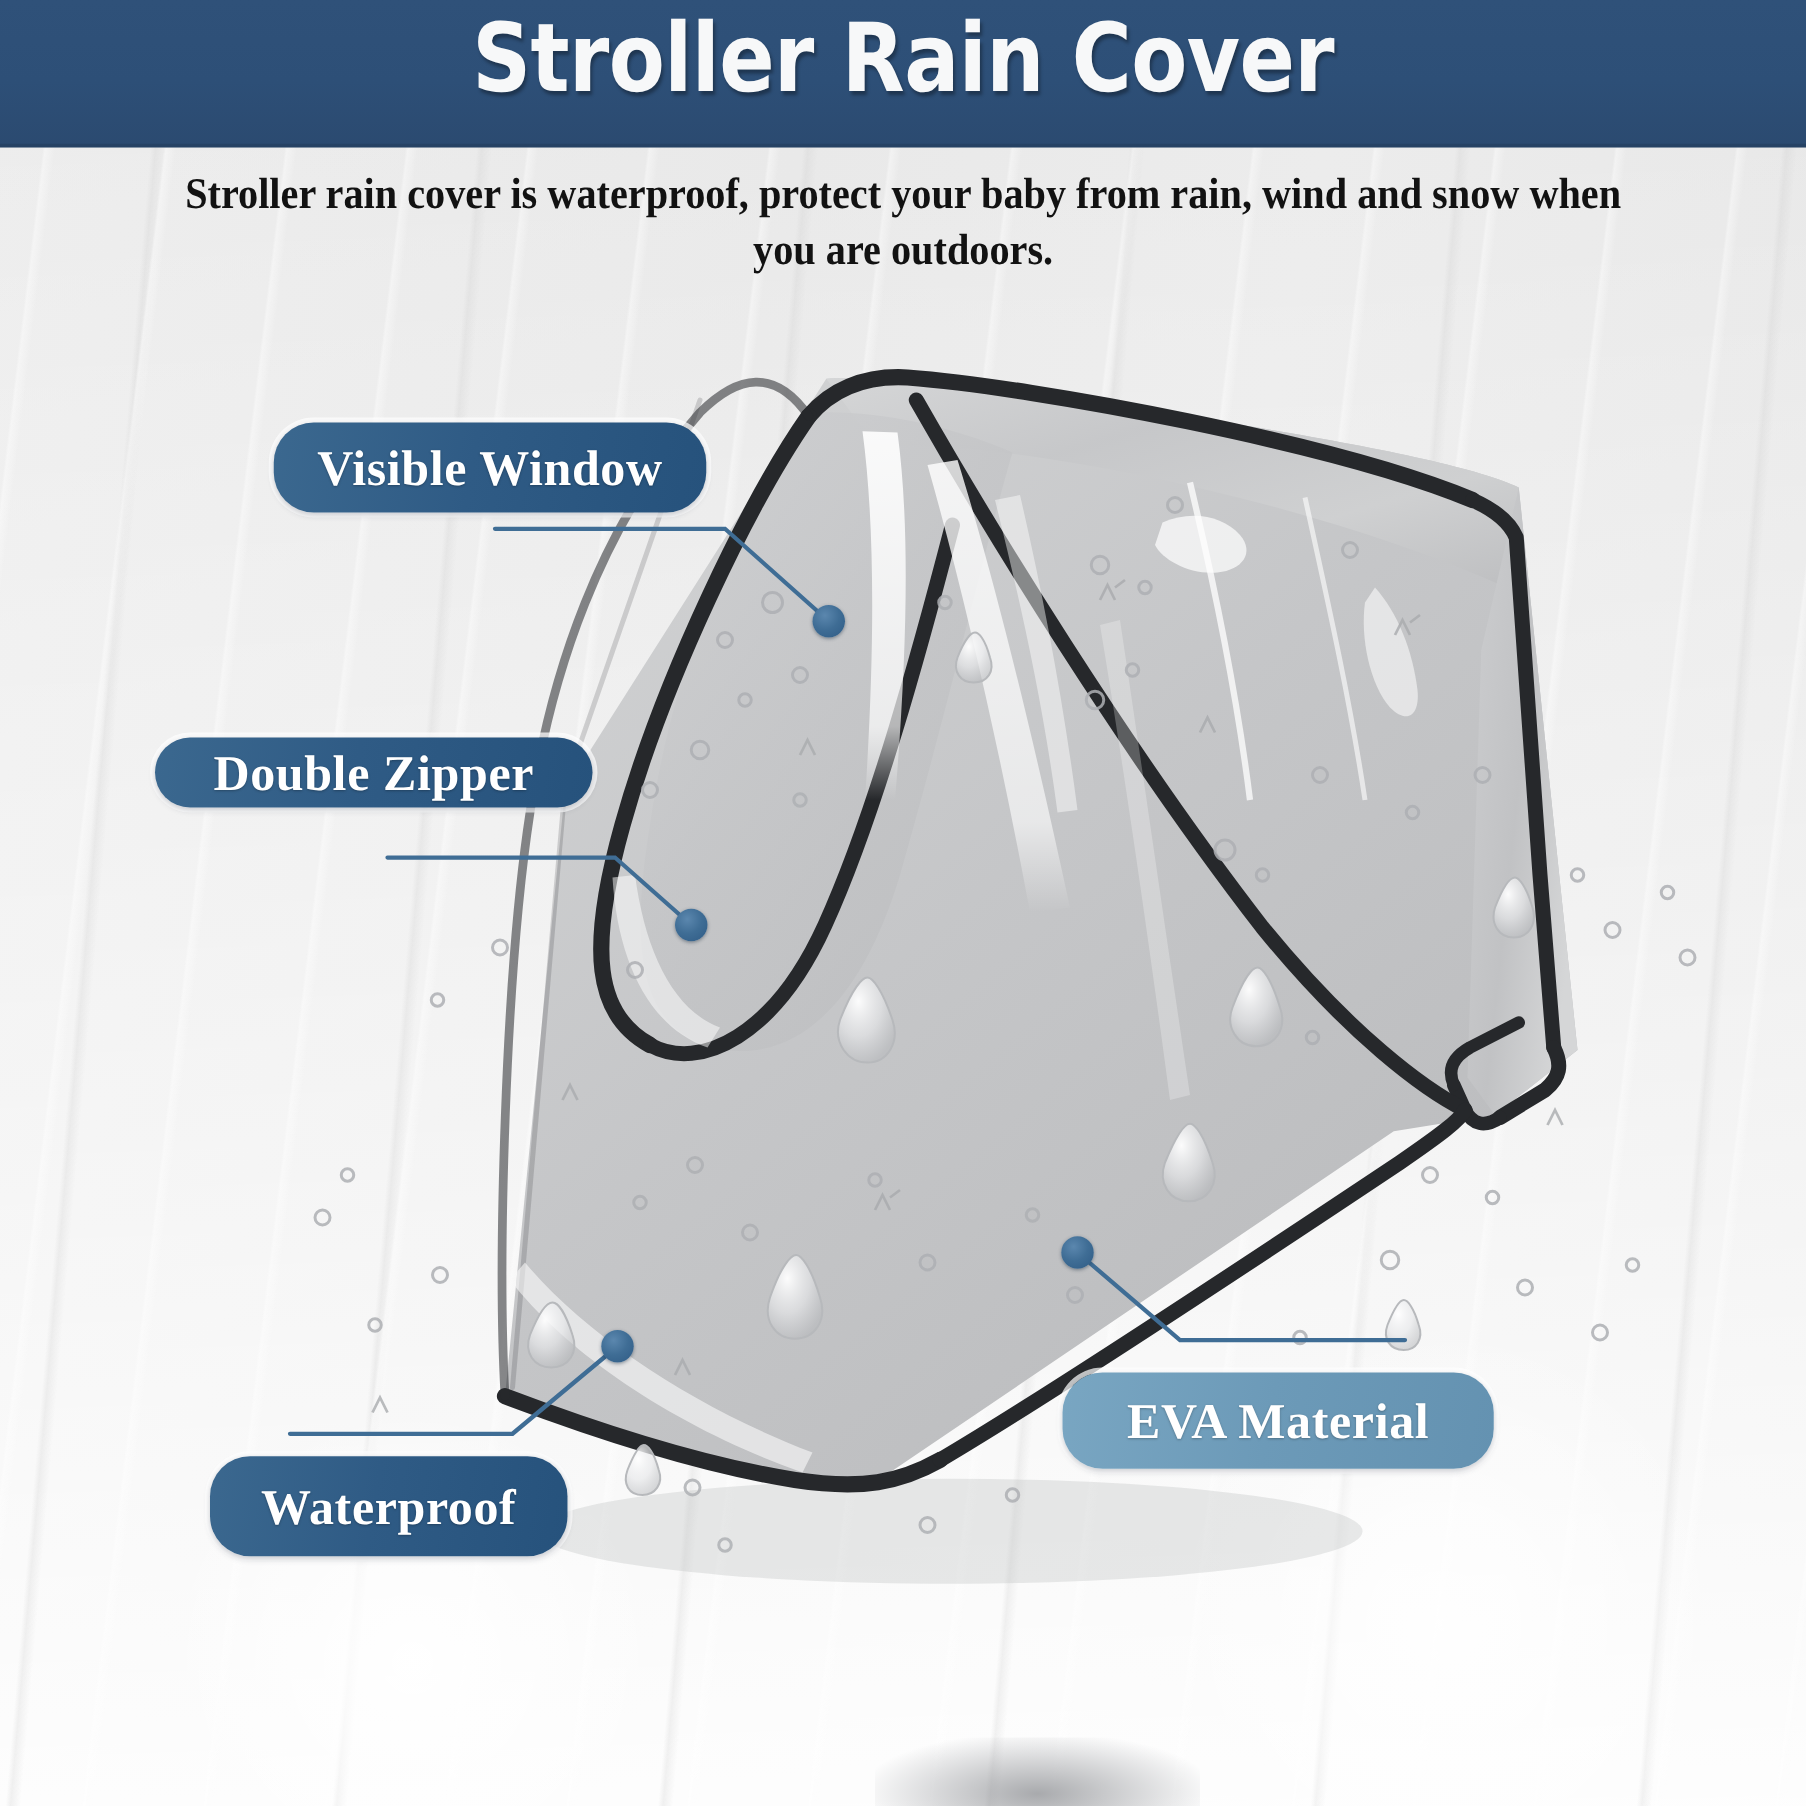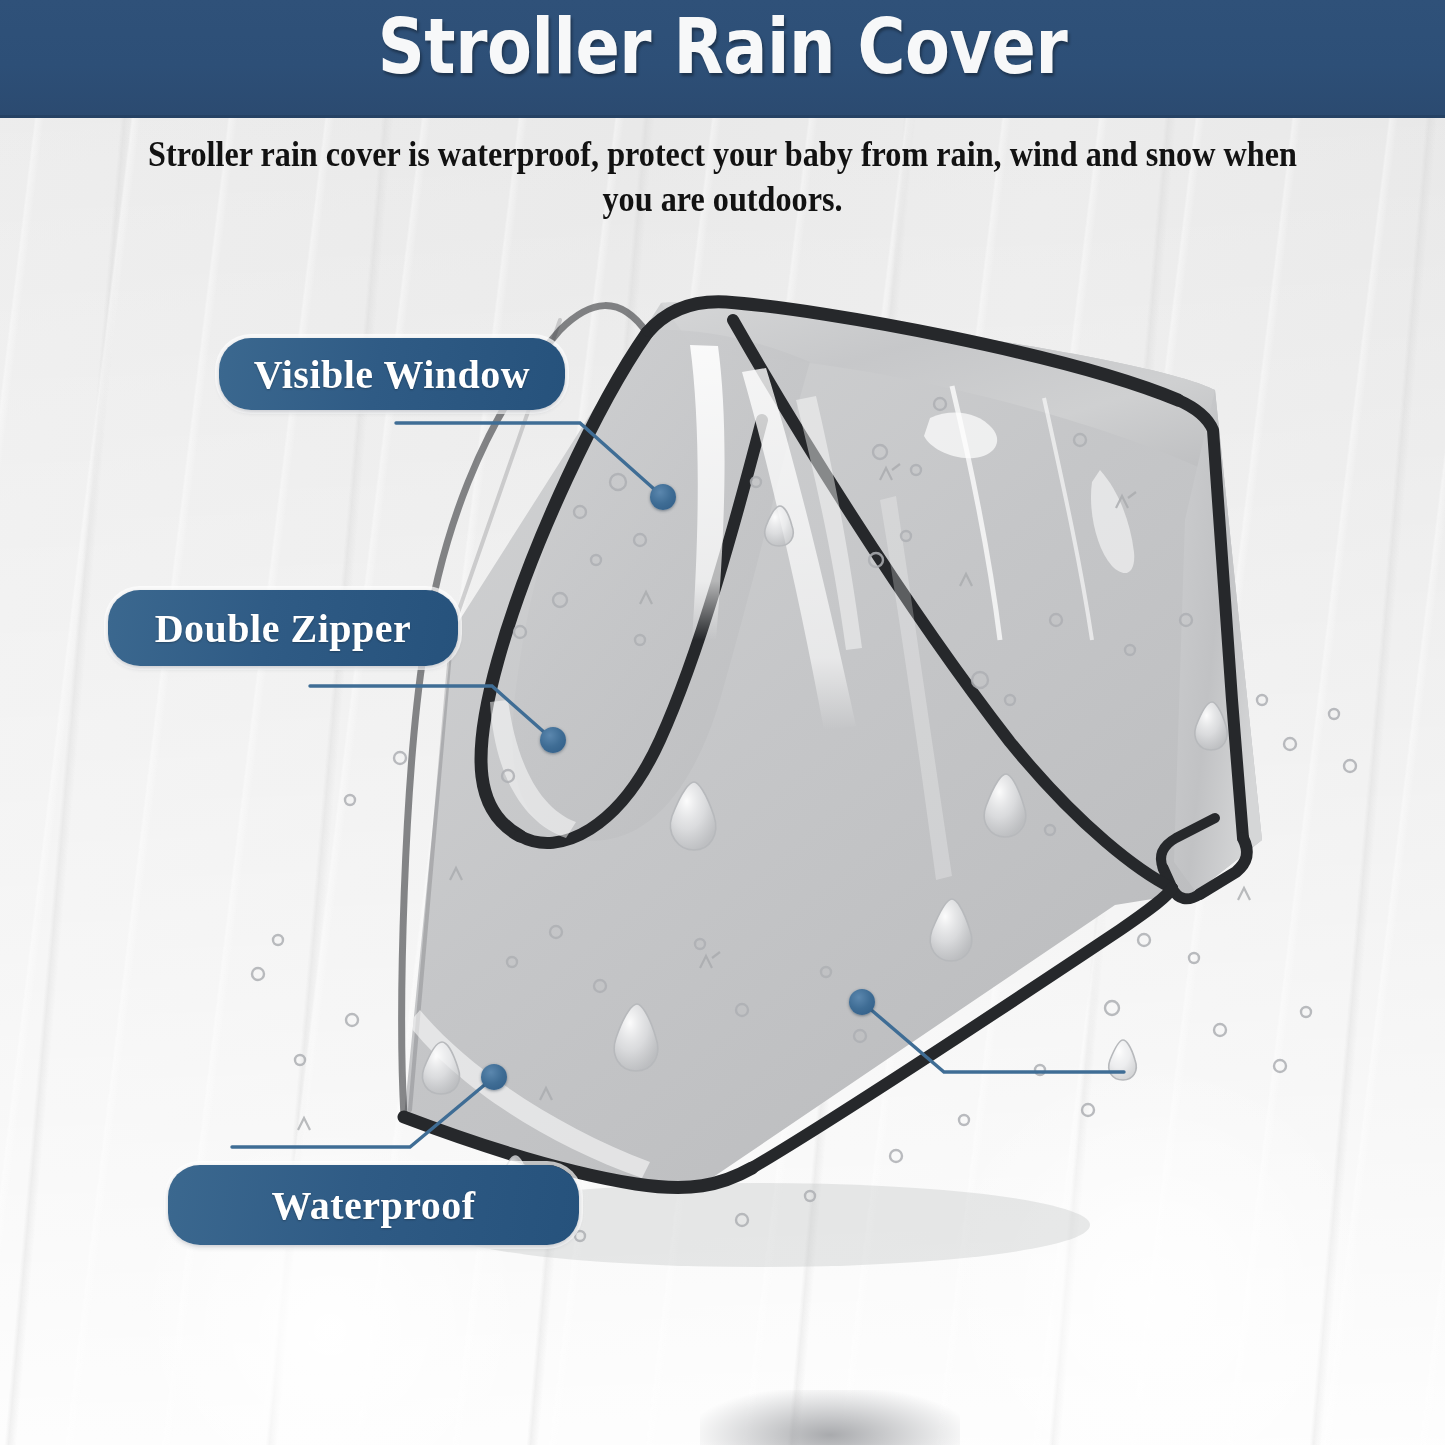--- a/index.html
+++ b/index.html
@@ -117,22 +117,22 @@
     text-shadow: 0 1px 2px rgba(0,0,0,.28);
   }
   .callout.dark {
     background: linear-gradient(100deg, #3b688f 0%, #2f5b85 46%, #26527c 100%);
   }
   .callout.light {
     background: linear-gradient(100deg, #79a6c2 0%, #6c9ab8 48%, #6492b1 100%);
   }
 
   #callout-visible-window { left:219px;  top:338px;  width:346px; height:72px; font-size:40px; }
-  #callout-double-zipper  { left:108px;  top:590px;  width:350px; height:76px; font-size:40px; }
-  #callout-waterproof     { left:168px;  top:1165px; width:411px; height:80px; font-size:40px; }
+  #callout-double-zipper  { left:124px;  top:590px;  width:350px; height:56px; font-size:40px; }
+  #callout-waterproof     { left:168px;  top:1165px; width:286px; height:80px; font-size:40px; }
   #callout-eva-material   { left:850px;  top:1098px; width:345px; height:77px; font-size:40px; }
 
   
   .connectors { position:absolute; left:0; top:0; width:1445px; height:1445px; }
 
   
   .dot {
     position:absolute;
     width:26px; height:26px;
     border-radius:50%;
@@ -385,16 +385,19 @@
   </div>
 
   <div class="callout dark" id="callout-double-zipper">
     <span>Double Zipper</span>
   </div>
 
   <div class="callout dark" id="callout-waterproof">
     <span>Waterproof</span>
   </div>
 
+  <div class="callout light" id="callout-eva-material">
+    <span>EVA Material</span>
+  </div>
 
   <div class="bg-shadow-blob"></div>
 
 </div>
 
 </body></html>

